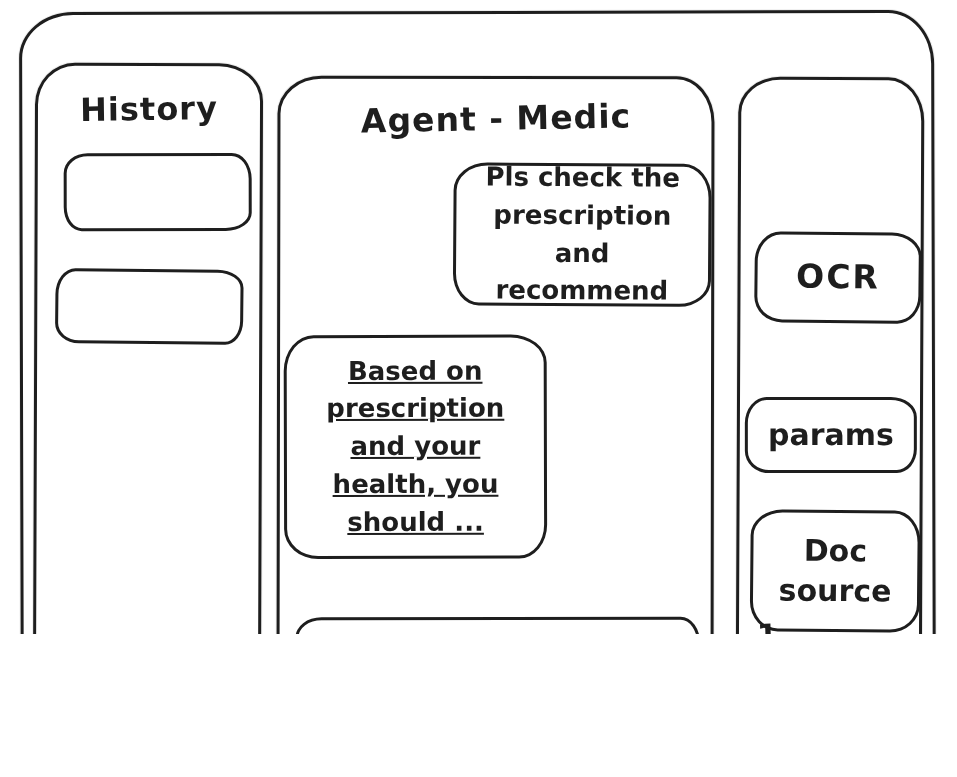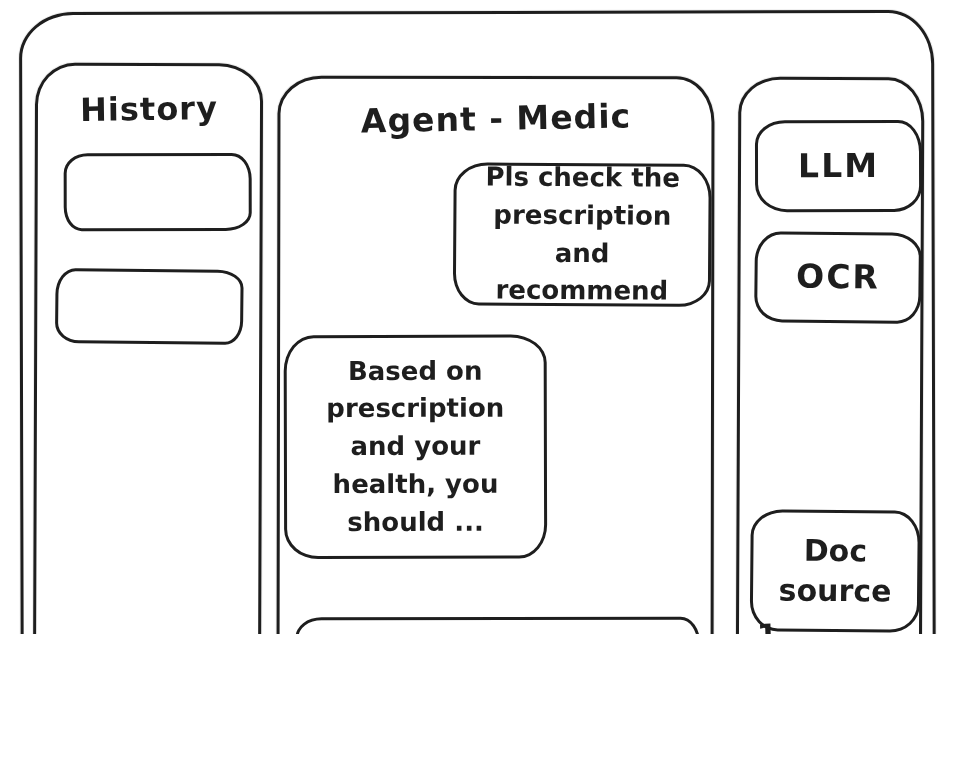--- a/index.html
+++ b/index.html
@@ -75,20 +75,21 @@
   }
   .bubble.user{
     left:173px; top:84px; width:258px; height:143px;
     border-radius:34px 28px 32px 26px / 28px 34px 26px 32px;
     transform:rotate(0.3deg);
   }
   .bubble.agent{
     left:4px; top:256px; width:263px; height:224px;
     border-radius:30px 36px 28px 34px / 36px 28px 34px 30px;
     transform:rotate(-0.25deg);
+    text-decoration:underline;
   }
   .chat-input{
     position:absolute; left:16px; top:538px; width:405px; height:72px;
     border:3px solid var(--ink); background:var(--paper);
     border-radius:26px 20px 24px 28px / 20px 28px 22px 24px;
     font-family:"DejaVu Sans", sans-serif; font-size:24px; font-weight:bold;
     color:var(--ink); padding:0 20px; outline:none;
     transform:rotate(-0.2deg);
   }
   
@@ -146,22 +147,22 @@
   </div>
 
   <div class="sketch chat-panel">
     <div class="chat-title">Agent - Medic</div>
     <div class="bubble user">Pls check the prescription and recommend</div>
     <div class="bubble agent">Based on prescription and your health, you should ...</div>
     <input class="chat-input" type="text" placeholder="" style="">
   </div>
 
   <div class="sketch tools-panel">
-    <div class="tool-button llm">LLM</div>
     <div class="tool-button ocr">OCR</div>
+    <div class="tool-button params">params</div>
     <div class="tool-button doc">Doc source</div>
     <div class="doc-list">
       <div class="doc-list-item one">1</div>
       <div class="doc-list-item two">2</div>
     </div>
   </div>
 
 </div>
 
 </body></html>

